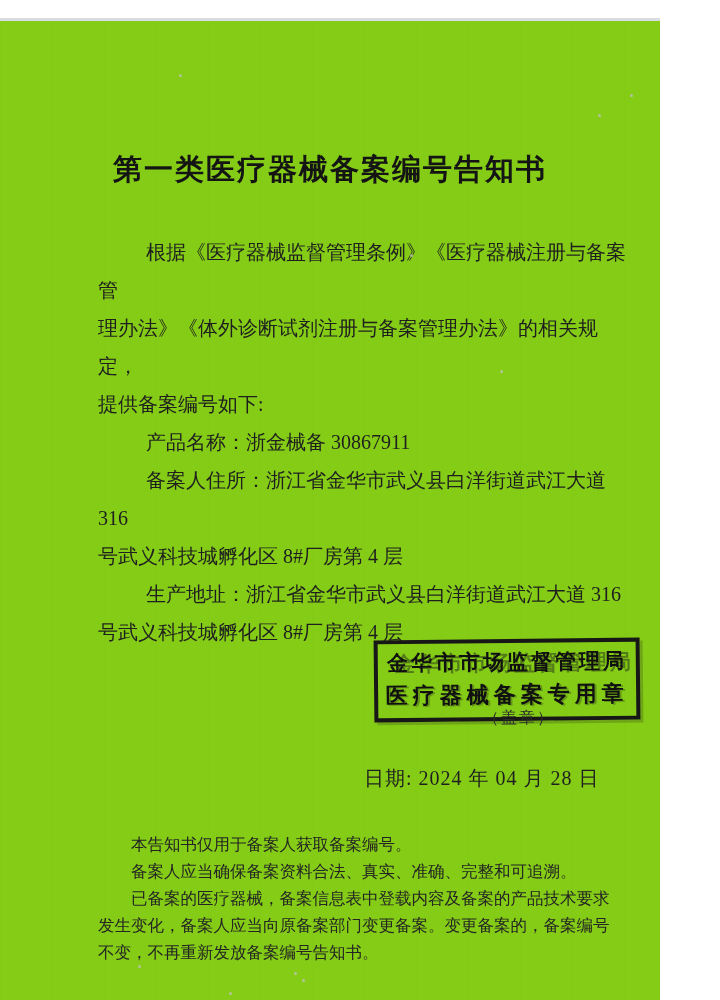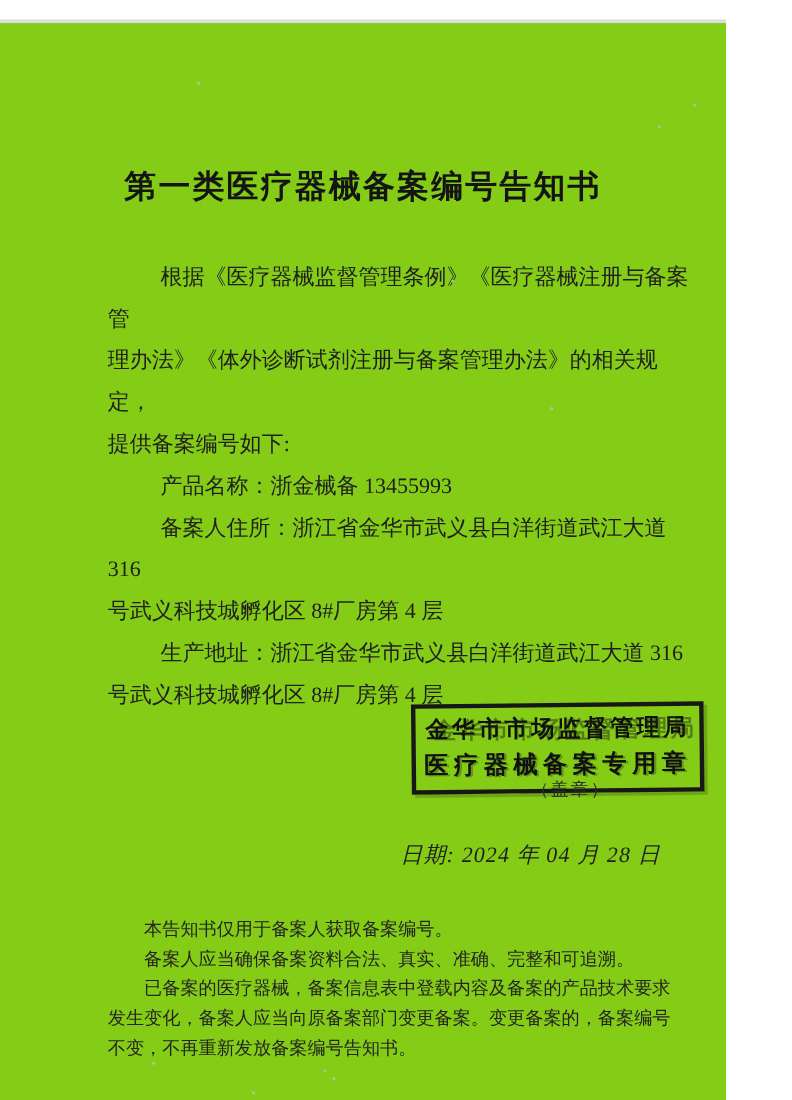--- a/index.html
+++ b/index.html
@@ -53,21 +53,20 @@
     line-height: 38px;
   }
   .content p { margin: 0; }
   .pre { white-space: pre-line; }
   .indent { text-indent: 2.4em; }
 
   .date-line {
     margin-top: 108px !important;
     margin-left: 266px !important;
     letter-spacing: 1px;
-    font-style: italic;
   }
 
   .notes {
     margin-top: 34px;
     font-size: 16.5px;
     line-height: 27px;
     color: #242424;
   }
   .notes .indent { text-indent: 2em; }
 
@@ -128,21 +127,21 @@
   <div class="scan-edge"></div>
 
   <h1 class="doc-title">第一类医疗器械备案编号告知书</h1>
 
   <div class="content">
 
     <p class="pre indent">根据《医疗器械监督管理条例》《医疗器械注册与备案管
 理办法》《体外诊断试剂注册与备案管理办法》的相关规定，
 提供备案编号如下:</p>
 
-    <p class="pre indent"><span>产品名称：</span><span>浙金械备 13455993</span></p>
+    <p class="pre indent"><span>产品名称：</span><span>浙金械备 30867911</span></p>
 
 
     <p class="pre indent"><span>备案人住所：</span><span>浙江省金华市武义县白洋街道武江大道 316
 号武义科技城孵化区 8#厂房第 4 层</span></p>
 
     <p class="pre indent"><span>生产地址：</span><span>浙江省金华市武义县白洋街道武江大道 316
 号武义科技城孵化区 8#厂房第 4 层</span></p>
 
     <p class="date-line">日期: 2024 年 04 月 28 日</p>
 

